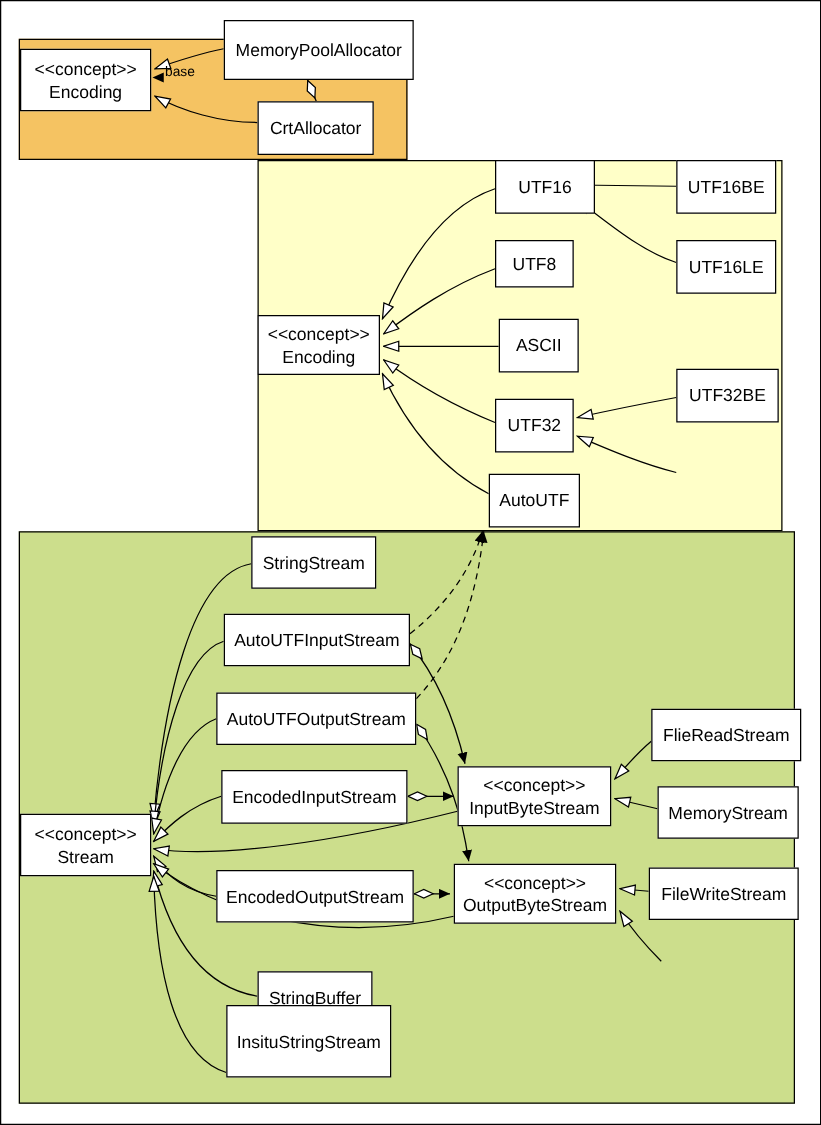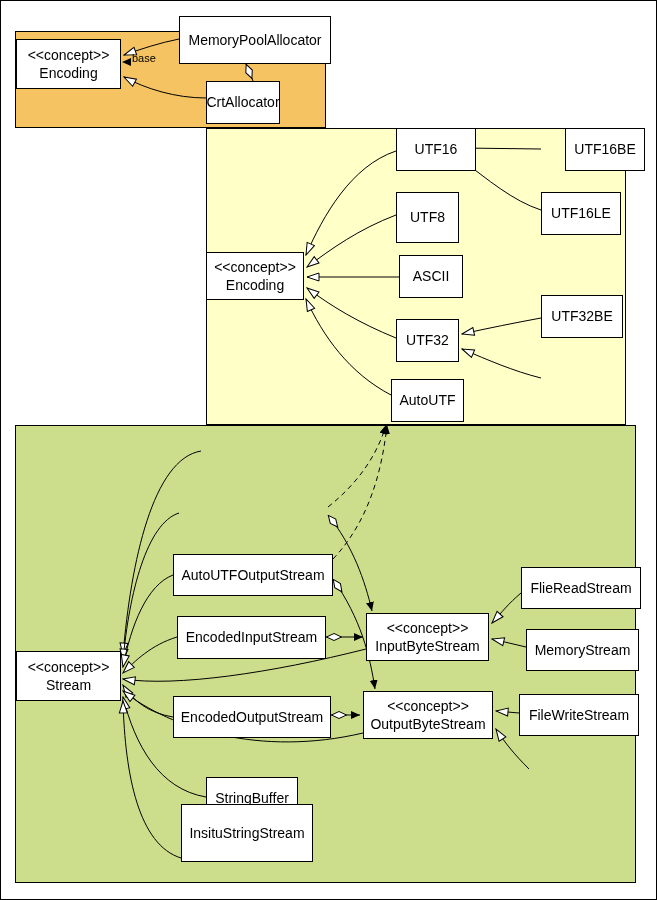--- a/index.html
+++ b/index.html
@@ -86,31 +86,31 @@
 
   <span class="edge-label" style="left:131px; top:51px;">base</span>
 
   <div class="node" style="left:178px;top:15px;width:152px;height:48px">
     <span>MemoryPoolAllocator</span>
   </div>
   <div class="node" style="left:15px;top:38px;width:105px;height:50px">
     <span>&lt;&lt;concept&gt;&gt;</span>
     <span>Encoding</span>
   </div>
-  <div class="node" style="left:205px;top:80px;width:74px;height:43px">
+  <div class="node" style="left:205px;top:80px;width:93px;height:43px">
     <span>CrtAllocator</span>
   </div>
 
   <div class="node" style="left:395px;top:127px;width:80px;height:43px">
     <span>UTF16</span>
   </div>
-  <div class="node" style="left:564px;top:127px;width:80px;height:43px">
+  <div class="node" style="left:540px;top:127px;width:80px;height:43px">
     <span>UTF16BE</span>
   </div>
-  <div class="node" style="left:395px;top:191px;width:63px;height:51px">
+  <div class="node" style="left:395px;top:191px;width:63px;height:38px">
     <span>UTF8</span>
   </div>
   <div class="node" style="left:540px;top:191px;width:80px;height:43px">
     <span>UTF16LE</span>
   </div>
   <div class="node" style="left:205px;top:251px;width:98px;height:48px">
     <span>&lt;&lt;concept&gt;&gt;</span>
     <span>Encoding</span>
   </div>
   <div class="node" style="left:398px;top:254px;width:64px;height:43px">
@@ -119,20 +119,26 @@
   <div class="node" style="left:540px;top:294px;width:82px;height:43px">
     <span>UTF32BE</span>
   </div>
   <div class="node" style="left:395px;top:318px;width:63px;height:43px">
     <span>UTF32</span>
   </div>
   <div class="node" style="left:390px;top:378px;width:73px;height:43px">
     <span>AutoUTF</span>
   </div>
 
+  <div class="node" style="left:200px;top:428px;width:100px;height:42px">
+    <span>StringStream</span>
+  </div>
+  <div class="node" style="left:178px;top:490px;width:149px;height:42px">
+    <span>AutoUTFInputStream</span>
+  </div>
   <div class="node" style="left:172px;top:553px;width:160px;height:42px">
     <span>AutoUTFOutputStream</span>
   </div>
   <div class="node" style="left:176px;top:615px;width:149px;height:43px">
     <span>EncodedInputStream</span>
   </div>
   <div class="node" style="left:15px;top:650px;width:105px;height:50px">
     <span>&lt;&lt;concept&gt;&gt;</span>
     <span>Stream</span>
   </div>

